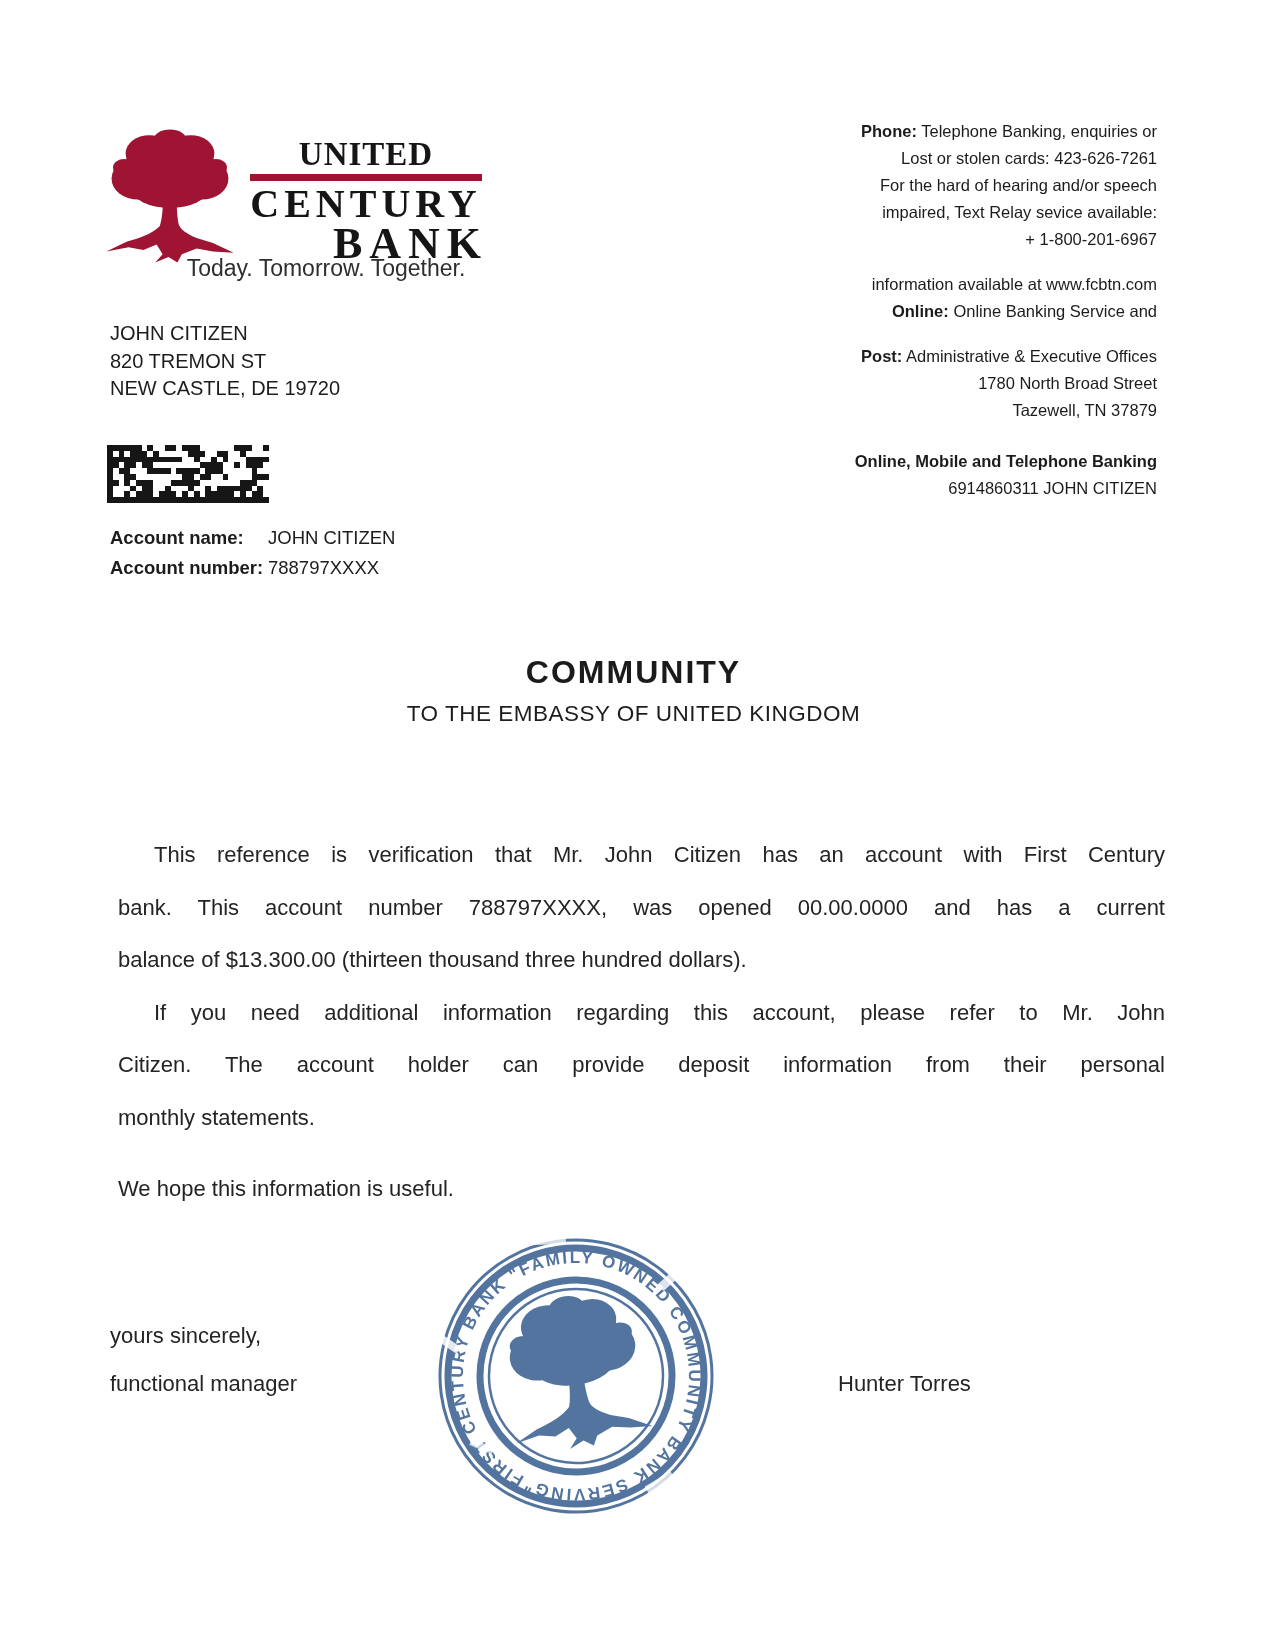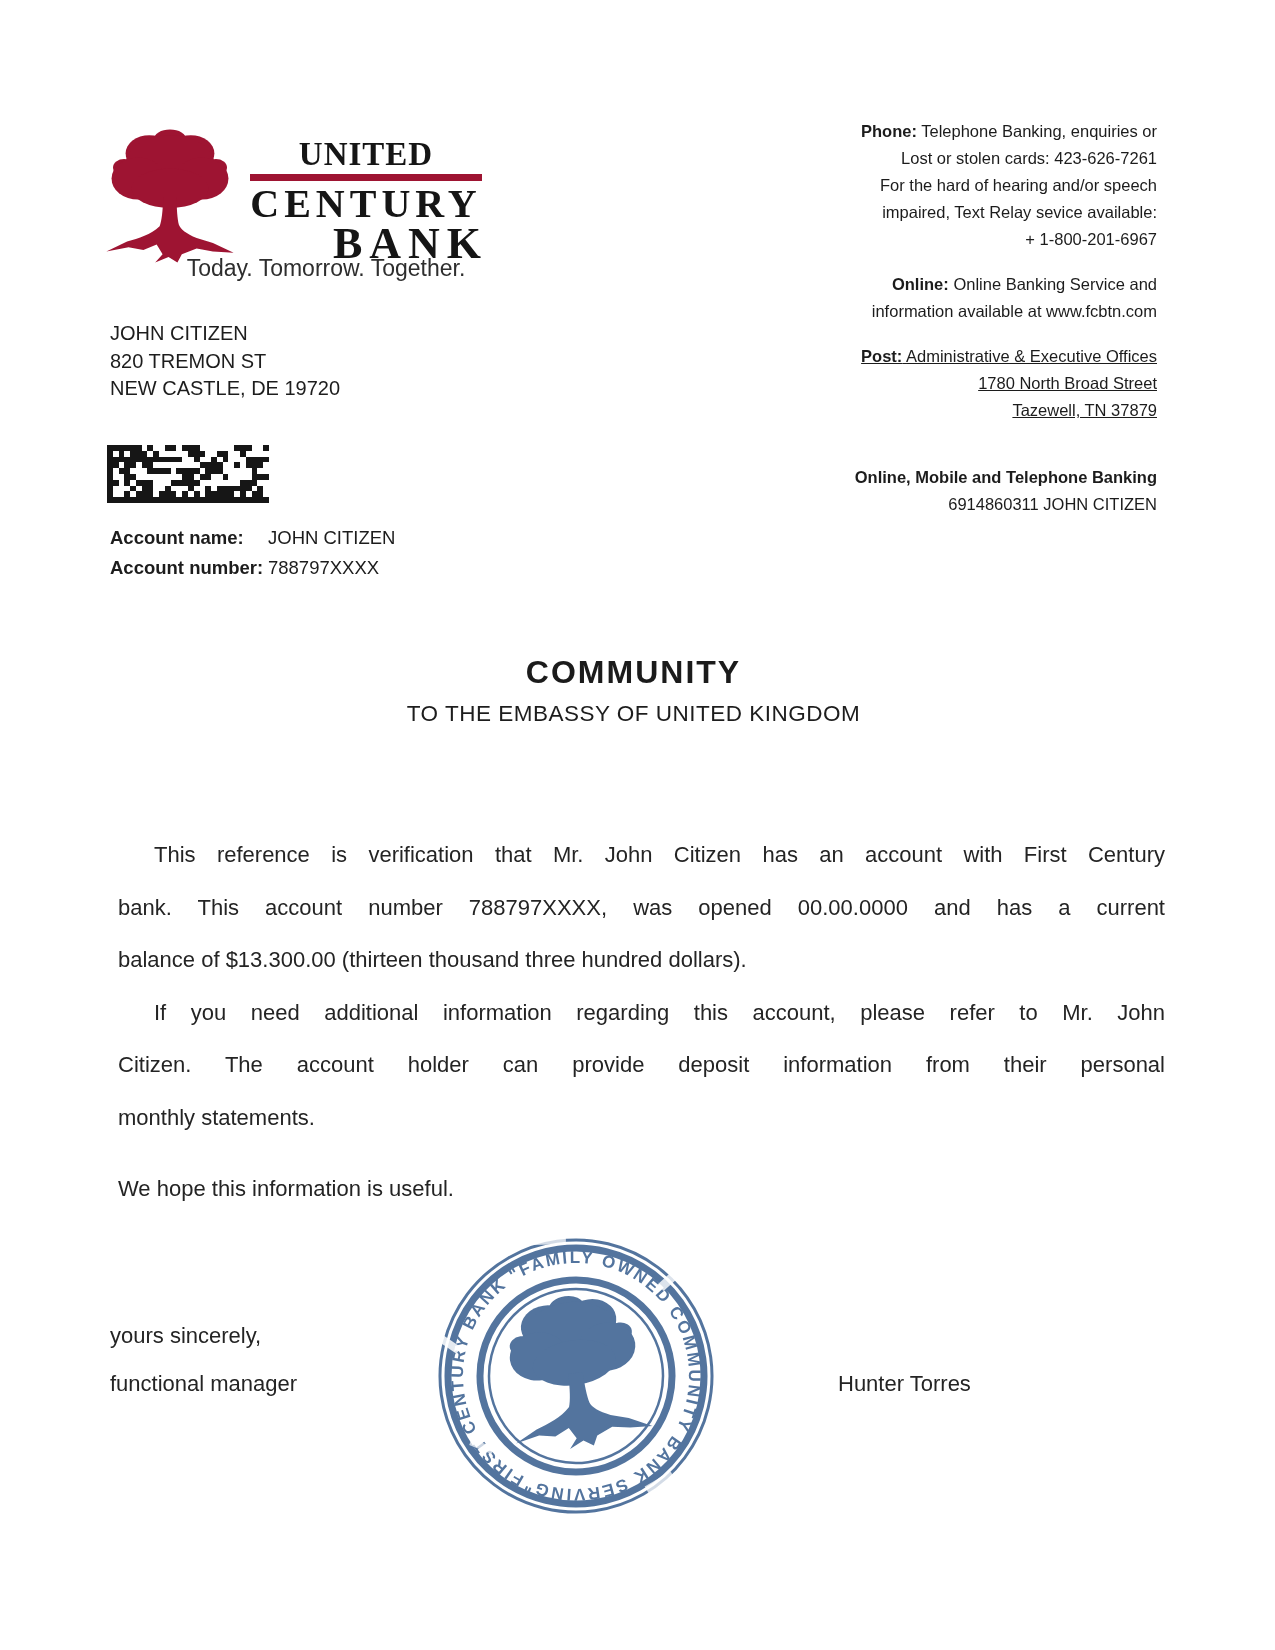--- a/index.html
+++ b/index.html
@@ -22,21 +22,21 @@
     font-family:"Liberation Serif", "DejaVu Serif", serif; font-weight:bold;
     font-size:44px; letter-spacing:7px; color:#151515; }
   .logo-tagline { position:absolute; left:168px; top:255px; width:316px; text-align:center;
     font-size:23px; color:#2e2e2e; }
 
   
   .contact { position:absolute; left:757px; top:118px; width:400px;
     text-align:right; font-size:16.5px; line-height:27px; color:#1c1c1c; }
   .contact b { font-weight:bold; }
   .cb { margin:0 0 18px 0; }
-  .cb-post { margin-bottom:40px;text-decoration:underline; }
+  .cb-post { margin-bottom:24px; }
   .cb-banking { margin-bottom:16px; }
 
   
   .recipient { position:absolute; left:110px; top:320px; font-size:20px;
     line-height:27.5px; color:#1d1d1d; }
   .barcode { position:absolute; left:107px; top:445px; width:162px; height:58px;
     display:grid; grid-template-columns:repeat(28,1fr); grid-auto-rows:1fr; }
   .bc-on { background:#161616; }
   .account { position:absolute; left:110px; top:523px; font-size:18.5px;
     line-height:30px; color:#1c1c1c; }
@@ -92,22 +92,22 @@
 
   <div class="contact">
     <div class="cb">
       <div><b>Phone:</b> <span>Telephone Banking, enquiries or</span></div>
       <div>Lost or stolen cards: 423-626-7261</div>
       <div>For the hard of hearing and/or speech</div>
       <div>impaired, Text Relay sevice available:</div>
       <div>+ 1-800-201-6967</div>
     </div>
     <div class="cb">
+      <div>information available at www.fcbtn.com</div>
       <div><b>Online:</b> <span>Online Banking Service and</span></div>
-      <div>information available at www.fcbtn.com</div>
     </div>
     <div class="cb cb-post">
       <div><b>Post:</b> <span>Administrative &amp; Executive Offices</span></div>
       <div>1780 North Broad Street</div>
       <div>Tazewell, TN 37879</div>
     </div>
     <div class="cb cb-banking">
       <div><b>Online, Mobile and Telephone Banking</b></div>
       <div>6914860311 JOHN CITIZEN</div>
     </div>

